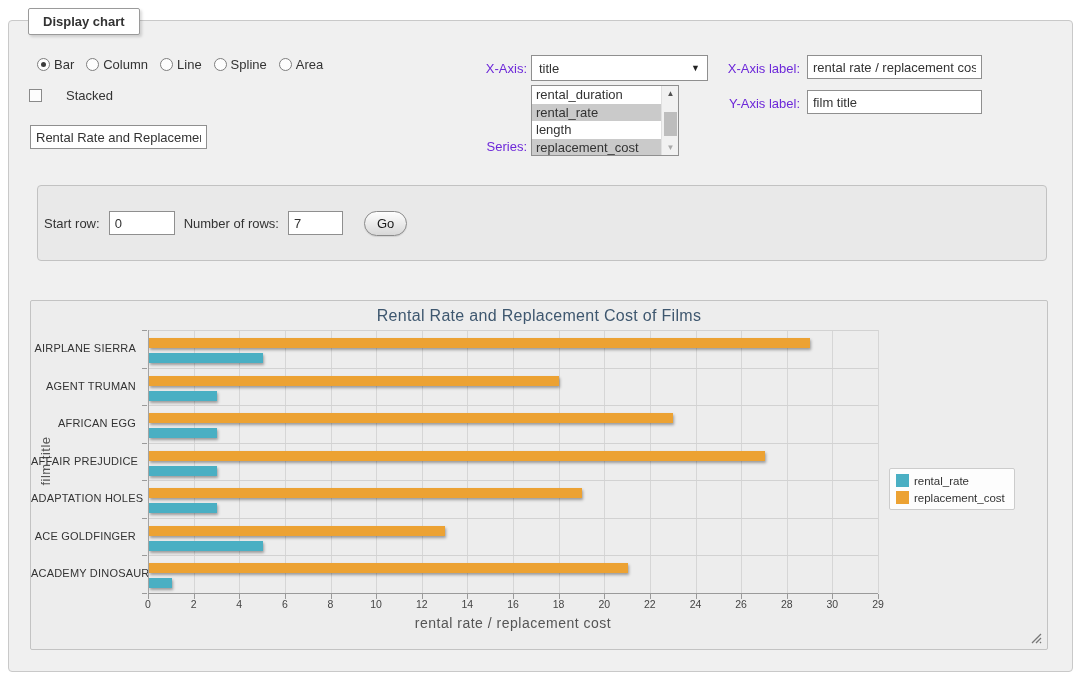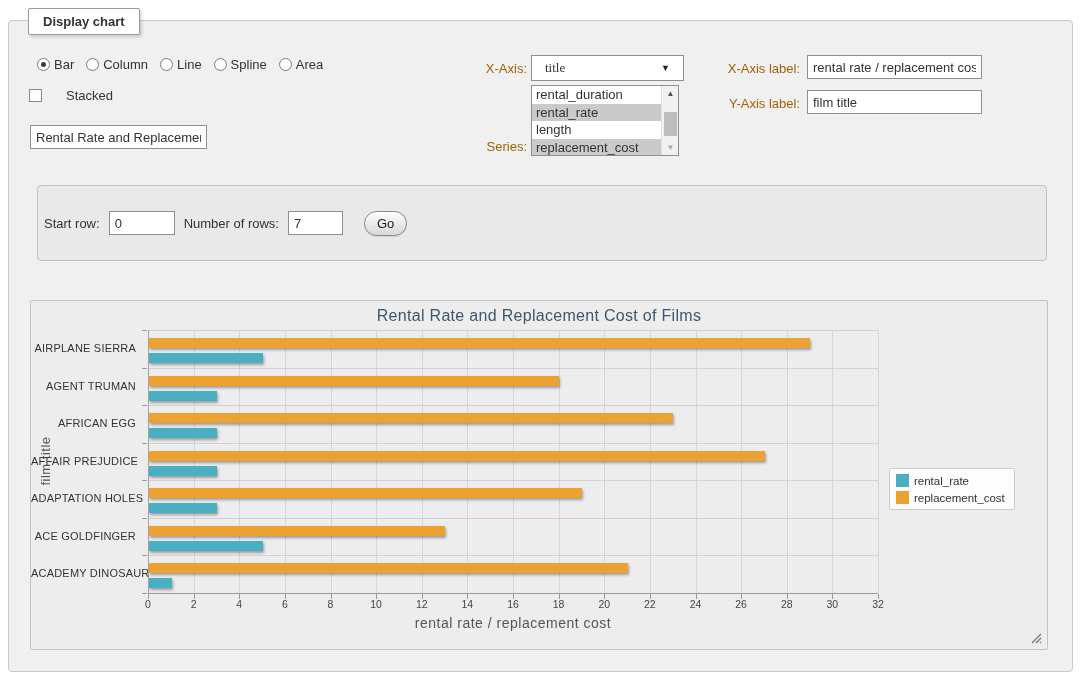--- a/index.html
+++ b/index.html
@@ -20,29 +20,29 @@
   .radio { width:13px; height:13px; border:1px solid #7e7e7e; border-radius:50%; background:#fdfdfd; position:relative; flex:0 0 auto; }
   .radio.on::after { content:''; position:absolute; left:3px; top:3px; right:3px; bottom:3px; background:#3c3c3c; border-radius:50%; }
 
   .stackrow { position:absolute; left:29px; top:88px; display:flex; align-items:center; gap:24px; }
   .checkbox { width:13px; height:13px; border:1px solid #8a8a8a; background:#fdfdfd; }
 
   input.text { border:1px solid #8f8f8f; background:#fff; height:24px; padding:0 5px;
                font-family:"Liberation Sans", sans-serif; font-size:13px; color:#333; }
   .titleinput { position:absolute; left:30px; top:125px; width:177px; height:24px; }
 
-  .flabel { position:absolute; white-space:nowrap; color:#a16207; }
+  .flabel { position:absolute; white-space:nowrap; color:#6d28d9; }
   .lab-xaxis   { left:404px; top:61px; width:123px; text-align:right; }
   .lab-series  { left:404px; top:139px; width:123px; text-align:right; }
   .lab-xlabel  { left:640px; top:61px; width:160px; text-align:right; }
   .lab-ylabel  { left:640px; top:96px; width:160px; text-align:right; }
 
-  .selectbox { position:absolute; left:531px; top:55px; width:153px; height:26px;
+  .selectbox { position:absolute; left:531px; top:55px; width:177px; height:26px;
                border:1px solid #8f8f8f; background:#fff; display:flex; align-items:center;
-               justify-content:space-between; padding:0 13px;font-family:Liberation Serif, serif; }
+               justify-content:space-between; padding:0 7px; }
   .selectbox .arrow { font-size:9px; color:#222; }
 
   .serieslist { position:absolute; left:531px; top:85px; width:148px; height:71px;
                 border:1px solid #8f8f8f; background:#fff; overflow:hidden; }
   .opts { position:absolute; left:0; top:0; right:17px; bottom:0; }
   .opt { height:17.5px; line-height:17.5px; padding-left:4px; white-space:nowrap; overflow:hidden; }
   .opt.sel { background:#cacaca; }
   .sbar { position:absolute; right:0; top:0; width:17px; height:100%; background:#f1f1f1; border-left:1px solid #e0e0e0; }
   .sbtn { position:absolute; left:0; width:17px; height:15px; text-align:center; font-size:8px; line-height:15px; }
   .sbtn.up { top:0; color:#505050; }
@@ -252,21 +252,21 @@
       <div class="xticklabel" style="left: 370.75px;">12</div>
       <div class="xticklabel" style="left: 416.375px;">14</div>
       <div class="xticklabel" style="left: 462px;">16</div>
       <div class="xticklabel" style="left: 507.625px;">18</div>
       <div class="xticklabel" style="left: 553.25px;">20</div>
       <div class="xticklabel" style="left: 598.875px;">22</div>
       <div class="xticklabel" style="left: 644.5px;">24</div>
       <div class="xticklabel" style="left: 690.125px;">26</div>
       <div class="xticklabel" style="left: 735.75px;">28</div>
       <div class="xticklabel" style="left: 781.375px;">30</div>
-      <div class="xticklabel" style="left: 827px;">32</div>
+      <div class="xticklabel" style="left: 827px;">29</div>
     </div>
   <div class="xtitle">rental rate / replacement cost</div>
   <div class="clegend">
       <div class="lrow">
         <span class="lswatch" style="background: rgb(74, 175, 195);"></span>
         <span class="ltext">rental_rate</span>
       </div>
       <div class="lrow">
         <span class="lswatch" style="background: rgb(236, 162, 51);"></span>
         <span class="ltext">replacement_cost</span>

